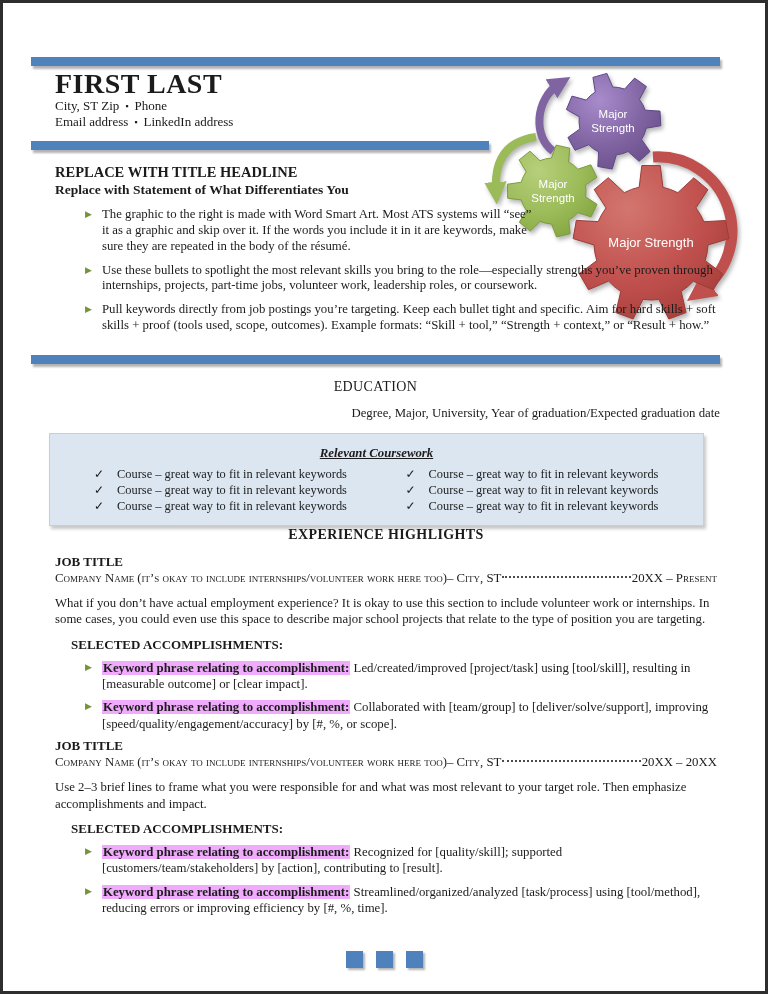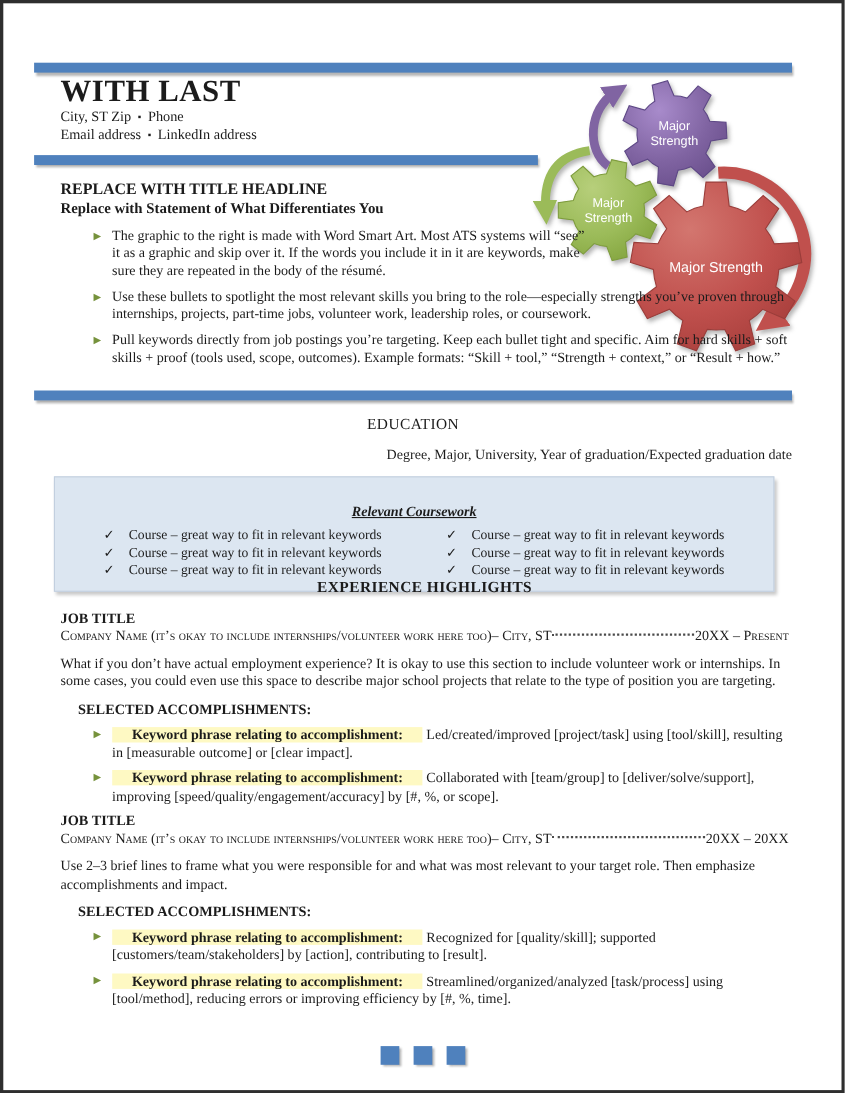--- a/index.html
+++ b/index.html
@@ -29,51 +29,51 @@
   .fbullet{display:flex;margin:0 0 8px 30px;font-size:12.8px;line-height:1.24;}
   .w1{max-width:455px;} .w2{max-width:640px;}
   .tri{flex:0 0 auto;color:#76923C;font-size:9px;line-height:1.7;margin-right:10px;}
 
   
   .education{position:absolute;left:28px;top:376px;width:689px;text-align:center;}
   .sec-head{font-size:14px;font-weight:normal;letter-spacing:.4px;margin:0;}
   .degree{font-size:12.8px;margin:11px 0 0;text-align:right;}
   .coursebox{margin:12px 16px 0 18px;background:#DCE6F1;border:1px solid #C2CFDF;
              box-shadow:2px 3px 3px rgba(0,0,0,.22);padding:8px 0 11px;}
-  .coursetitle{font-size:12.8px;font-weight:bold;font-style:italic;text-decoration:underline;margin:16px 0 6px;}
+  .coursetitle{font-size:12.8px;font-weight:bold;font-style:italic;text-decoration:underline;margin:4px 0 6px;}
   .coursegrid{display:grid;grid-template-columns:1fr 1fr;row-gap:1px;text-align:left;
               padding:0 30px 0 44px;font-size:12.4px;}
   .citem{display:flex;line-height:1.22;}
   .citem:nth-child(even){padding-left:22px;}
   .check{flex:0 0 auto;margin-right:13px;font-size:12px;}
 
   
   .experience{position:absolute;left:52px;top:524px;width:662px;}
   .exp-head{text-align:center;font-size:14px;font-weight:bold;letter-spacing:.4px;margin:0 0 11px;}
   .jobtitle{font-size:13px;font-weight:bold;line-height:1.2;margin-top:6px;}
   .companyline{display:flex;align-items:center;font-variant:small-caps;font-size:12.8px;line-height:1.2;margin-top:1px;}
   .leader{flex:1;border-bottom:2px dotted #4a4a4a;margin:0 1px 3px 1px;min-width:30px;}
   .desc{font-size:12.8px;line-height:1.28;margin:9px 0 8px;}
   .selhead{font-size:13px;font-weight:bold;margin:9px 16px 3px;}
   .abullet{display:flex;margin:7px 0 0 30px;font-size:12.8px;line-height:1.28;}
-  .hl{font-weight:bold;background:#fef9c3;padding:0 18px;}
+  .hl{font-weight:bold;background:#f0abfc;padding:0 1px;}
 
   
   .squares{position:absolute;left:0;right:0;top:948px;display:flex;justify-content:center;gap:13px;}
   .square{width:17px;height:17px;background:#4F81BD;box-shadow:2px 2px 2px rgba(0,0,0,.3);}
 </style>
 </head>
 <body>
 
 <div class="page">
 
   <div class="bar bar1"></div>
 
   <header class="header">
-    <h1 class="name">WITH LAST</h1>
+    <h1 class="name">FIRST LAST</h1>
     <div class="contact">
       <span>City, ST Zip</span><span class="sepsq">▪</span><span>Phone</span>
     </div>
     <div class="contact">
       <span>Email address</span><span class="sepsq">▪</span><span>LinkedIn address</span>
     </div>
   </header>
 
   <div class="bar bar2"></div>
 

